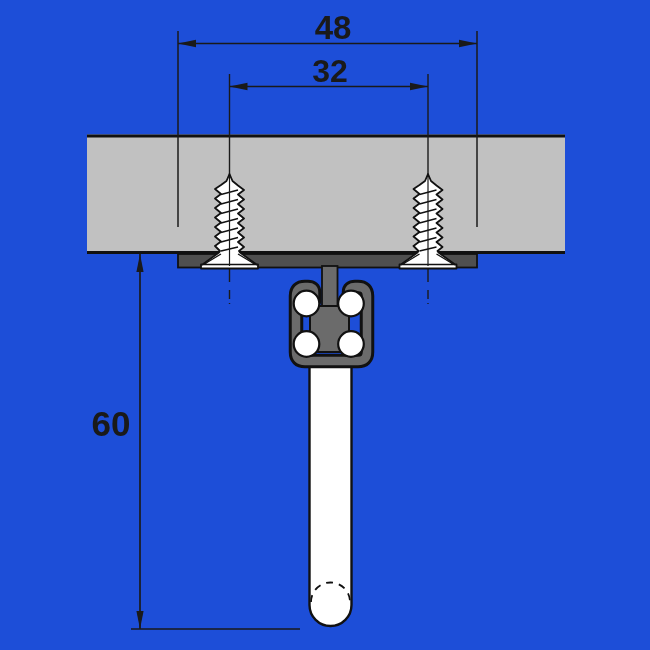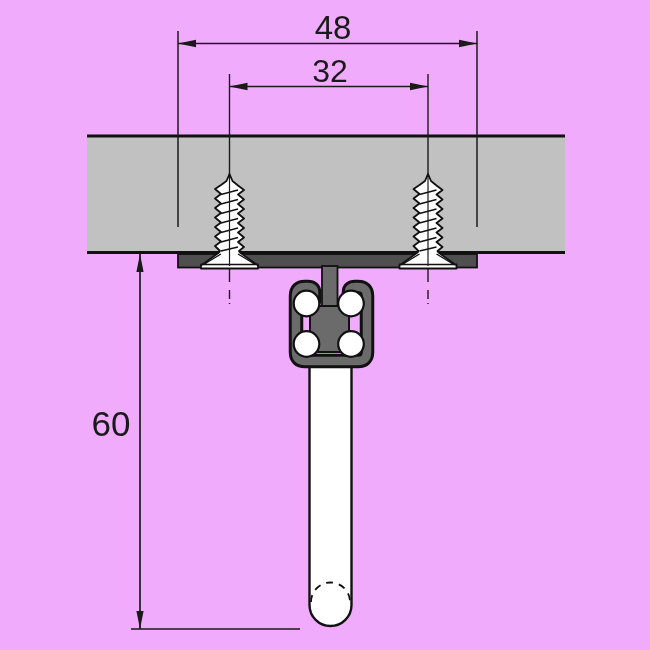--- a/index.html
+++ b/index.html
@@ -1,21 +1,22 @@
 <!DOCTYPE html>
 <html><head>
 <meta charset="utf-8">
 <style>
   html,body{margin:0;padding:0;background:#ffffff;}
   .stage{
     width:650px;height:650px;
-    background:#f0abfc;
+    background:#1d4ed8;
     font-family:"Liberation Sans", sans-serif;
     position:relative;
     overflow:hidden;
+    font-weight:bold;
   }
   svg{display:block;}
   text.dim{
     font-family:"Liberation Sans", sans-serif;
     fill:#1a1a1a;
   }
 </style>
 </head>
 <body>
 

